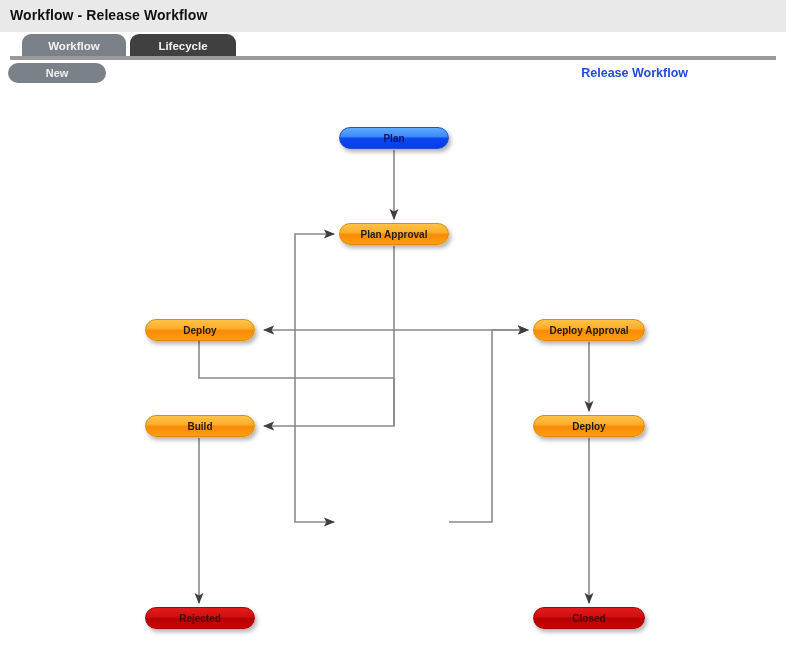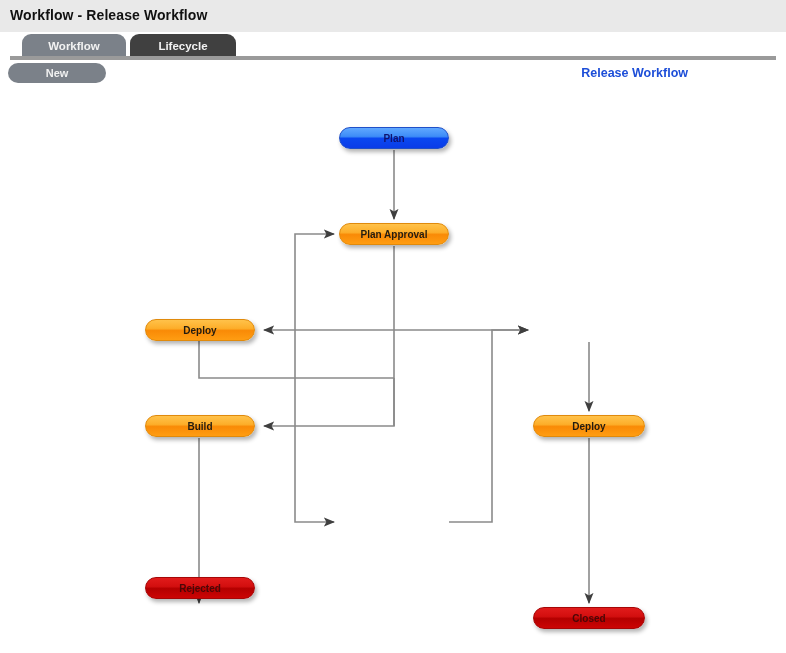--- a/index.html
+++ b/index.html
@@ -215,31 +215,34 @@
   </div>
 
   <div class="node orange" id="node-plan-approval" style="left: 339px; top: 137px; width: 110px;">
     <span>Plan Approval</span>
   </div>
 
   <div class="node orange" id="node-rework" style="left: 145px; top: 233px; width: 110px;">
     <span>Deploy</span>
   </div>
 
+  <div class="node orange" id="node-deploy-approval" style="left: 533px; top: 233px; width: 112px;">
+    <span>Deploy Approval</span>
+  </div>
 
   <div class="node orange" id="node-build" style="left: 145px; top: 329px; width: 110px;">
     <span>Build</span>
   </div>
 
   <div class="node orange" id="node-deploy" style="left: 533px; top: 329px; width: 112px;">
     <span>Deploy</span>
   </div>
 
 
-  <div class="node red" id="node-rejected" style="left: 145px; top: 491px; width: 110px;">
+  <div class="node red" id="node-rejected" style="left: 145px; top: 521px; width: 110px;">
     <span>Rejected</span>
   </div>
 
   <div class="node red" id="node-closed" style="left: 533px; top: 521px; width: 112px;">
     <span>Closed</span>
   </div>
 
 </div>
 
 </body></html>

